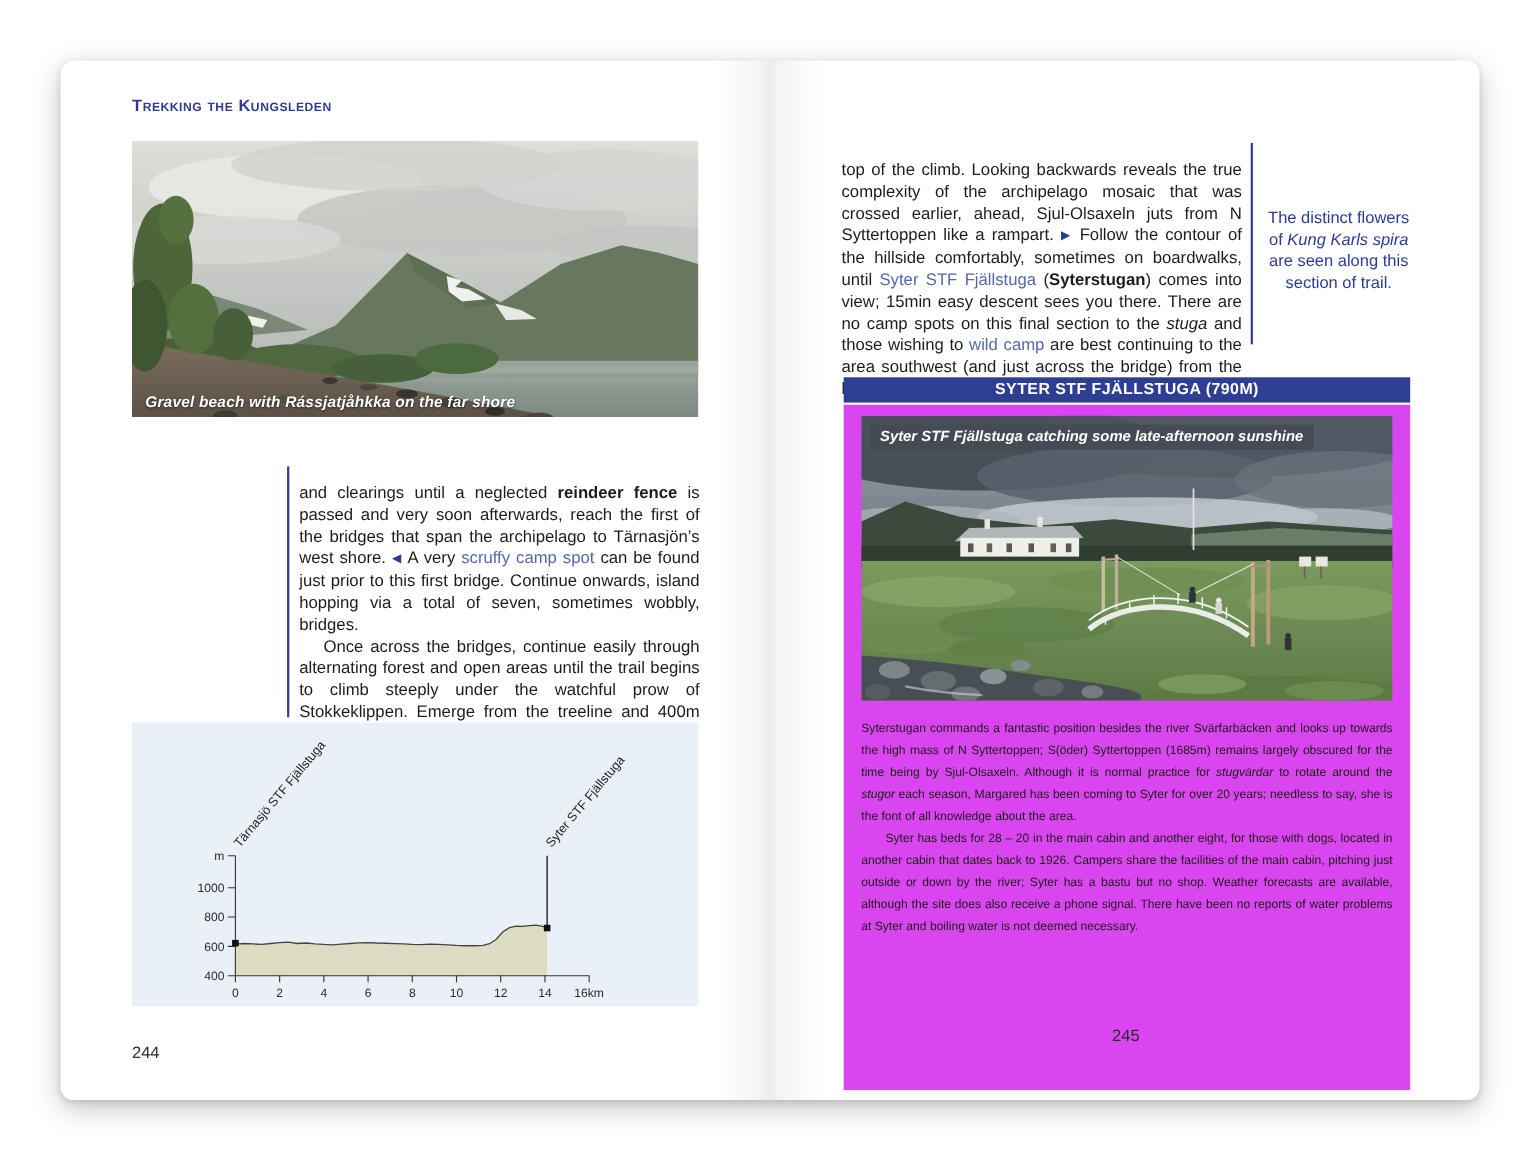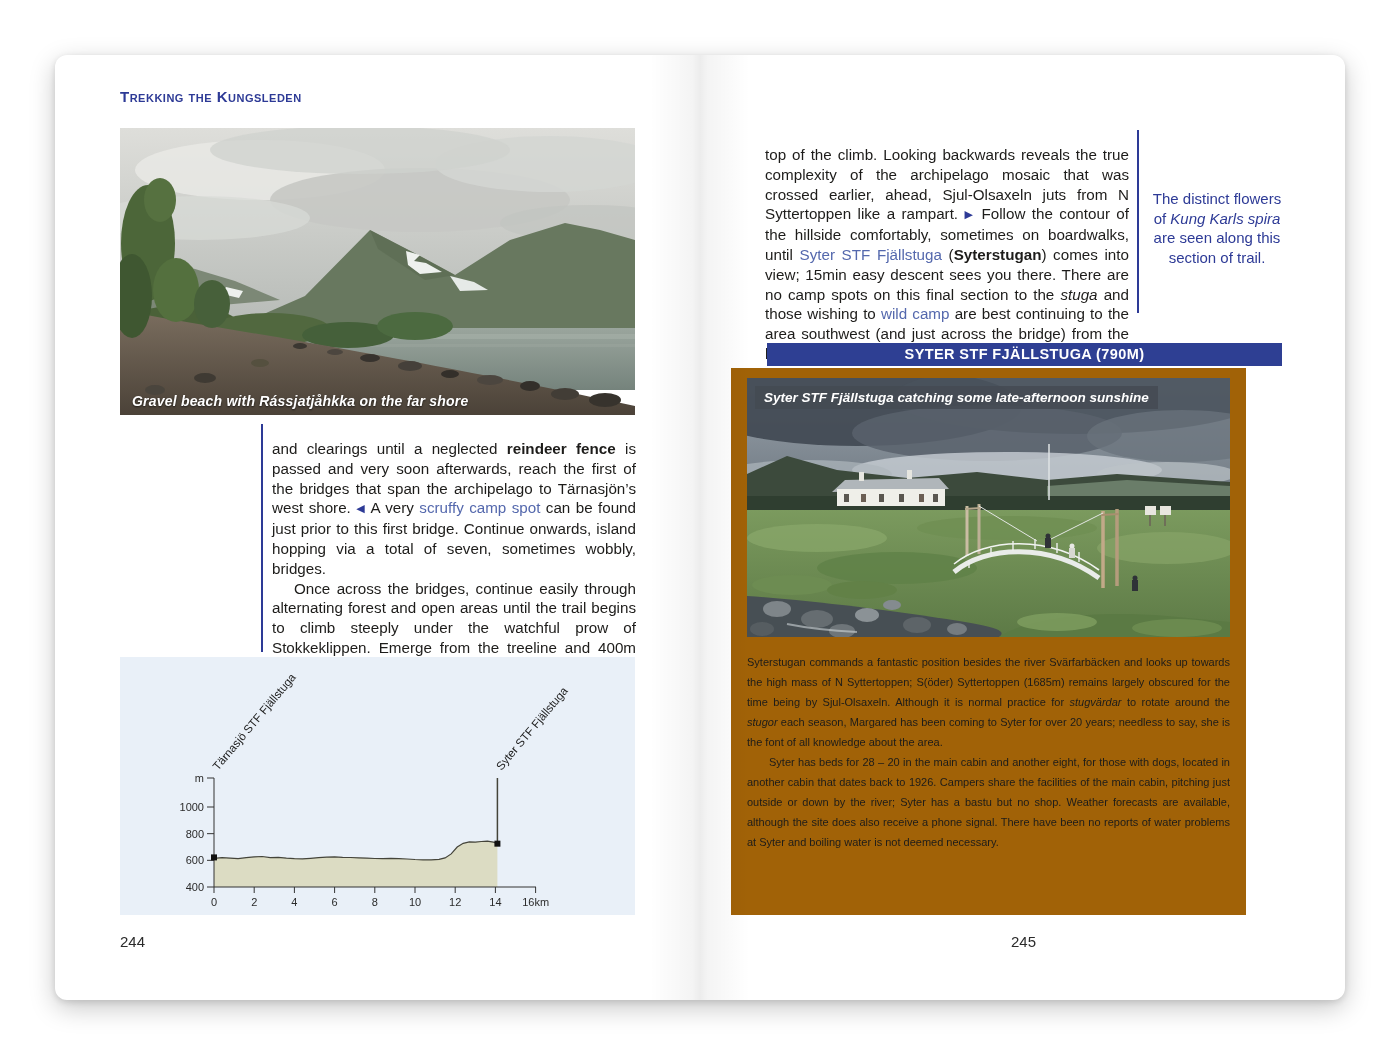--- a/index.html
+++ b/index.html
@@ -46,40 +46,40 @@
   .body-right{left:710px;top:90px;width:364px;}
   .b{font-weight:700;}
   .i{font-style:italic;}
   .link{color:#5468ad;}
   .arrow{color:#2d3a96;font-size:11px;vertical-align:1px;}
   .chartpanel{position:absolute;left:65px;top:602px;width:515px;height:258px;background:#e9f0f8;}
   .banner{
     position:absolute;left:712px;top:288px;width:515px;height:23px;background:#2e3f93;
     color:#ffffff;text-align:center;font-weight:700;font-size:14.5px;letter-spacing:.4px;line-height:23px;
   }
-  .infobox{position:absolute;left:676px;top:313px;width:515px;height:547px;background:#a16207;}
+  .infobox{position:absolute;left:712px;top:313px;width:515px;height:623px;background:#d946ef;}
   .boxphoto{position:absolute;left:16px;top:10px;width:483px;height:259px;overflow:hidden;}
   .boxtext{position:absolute;left:16px;top:284px;width:483px;font-size:11px;line-height:20px;
            color:#1d1c1a;text-align:justify;}
   .boxtext p{margin:0;}
   .boxtext p.ind{text-indent:22px;}
   .pagenum{position:absolute;top:878px;font-size:15px;color:#2b2b2b;}
-  .pn-left{left:65px;}
+  .pn-left{left:65px;margin-top:16px;}
   .pn-right{left:710px;width:517px;text-align:center;}
   .tick{font-size:11px;fill:#2b2b2b;font-family:"Liberation Sans",sans-serif;}
   .station{font-size:11.5px;fill:#222;font-family:"Liberation Sans",sans-serif;}
 </style>
 </head>
 <body>
 
 <div class="spread">
 
   <div class="hdr hdr-left">Trekking the Kungsleden</div>
 
-  <div class="photo" style="left:65px;top:73px;width:515px;height:287px;">
+  <div class="photo" style="left:65px;top:73px;width:515px;height:251px;">
     <svg viewBox="0 0 515 287" width="515" height="287">
       <defs>
         <linearGradient id="lsky" x1="0" y1="0" x2="0" y2="1">
           <stop offset="0" stop-color="#dededa"></stop>
             <stop offset="1" stop-color="#b6bab6"></stop>
         </linearGradient>
         <linearGradient id="llake" x1="0" y1="0" x2="0" y2="1">
           <stop offset="0" stop-color="#9aa59d"></stop>
             <stop offset="1" stop-color="#75837c"></stop>
         </linearGradient>

